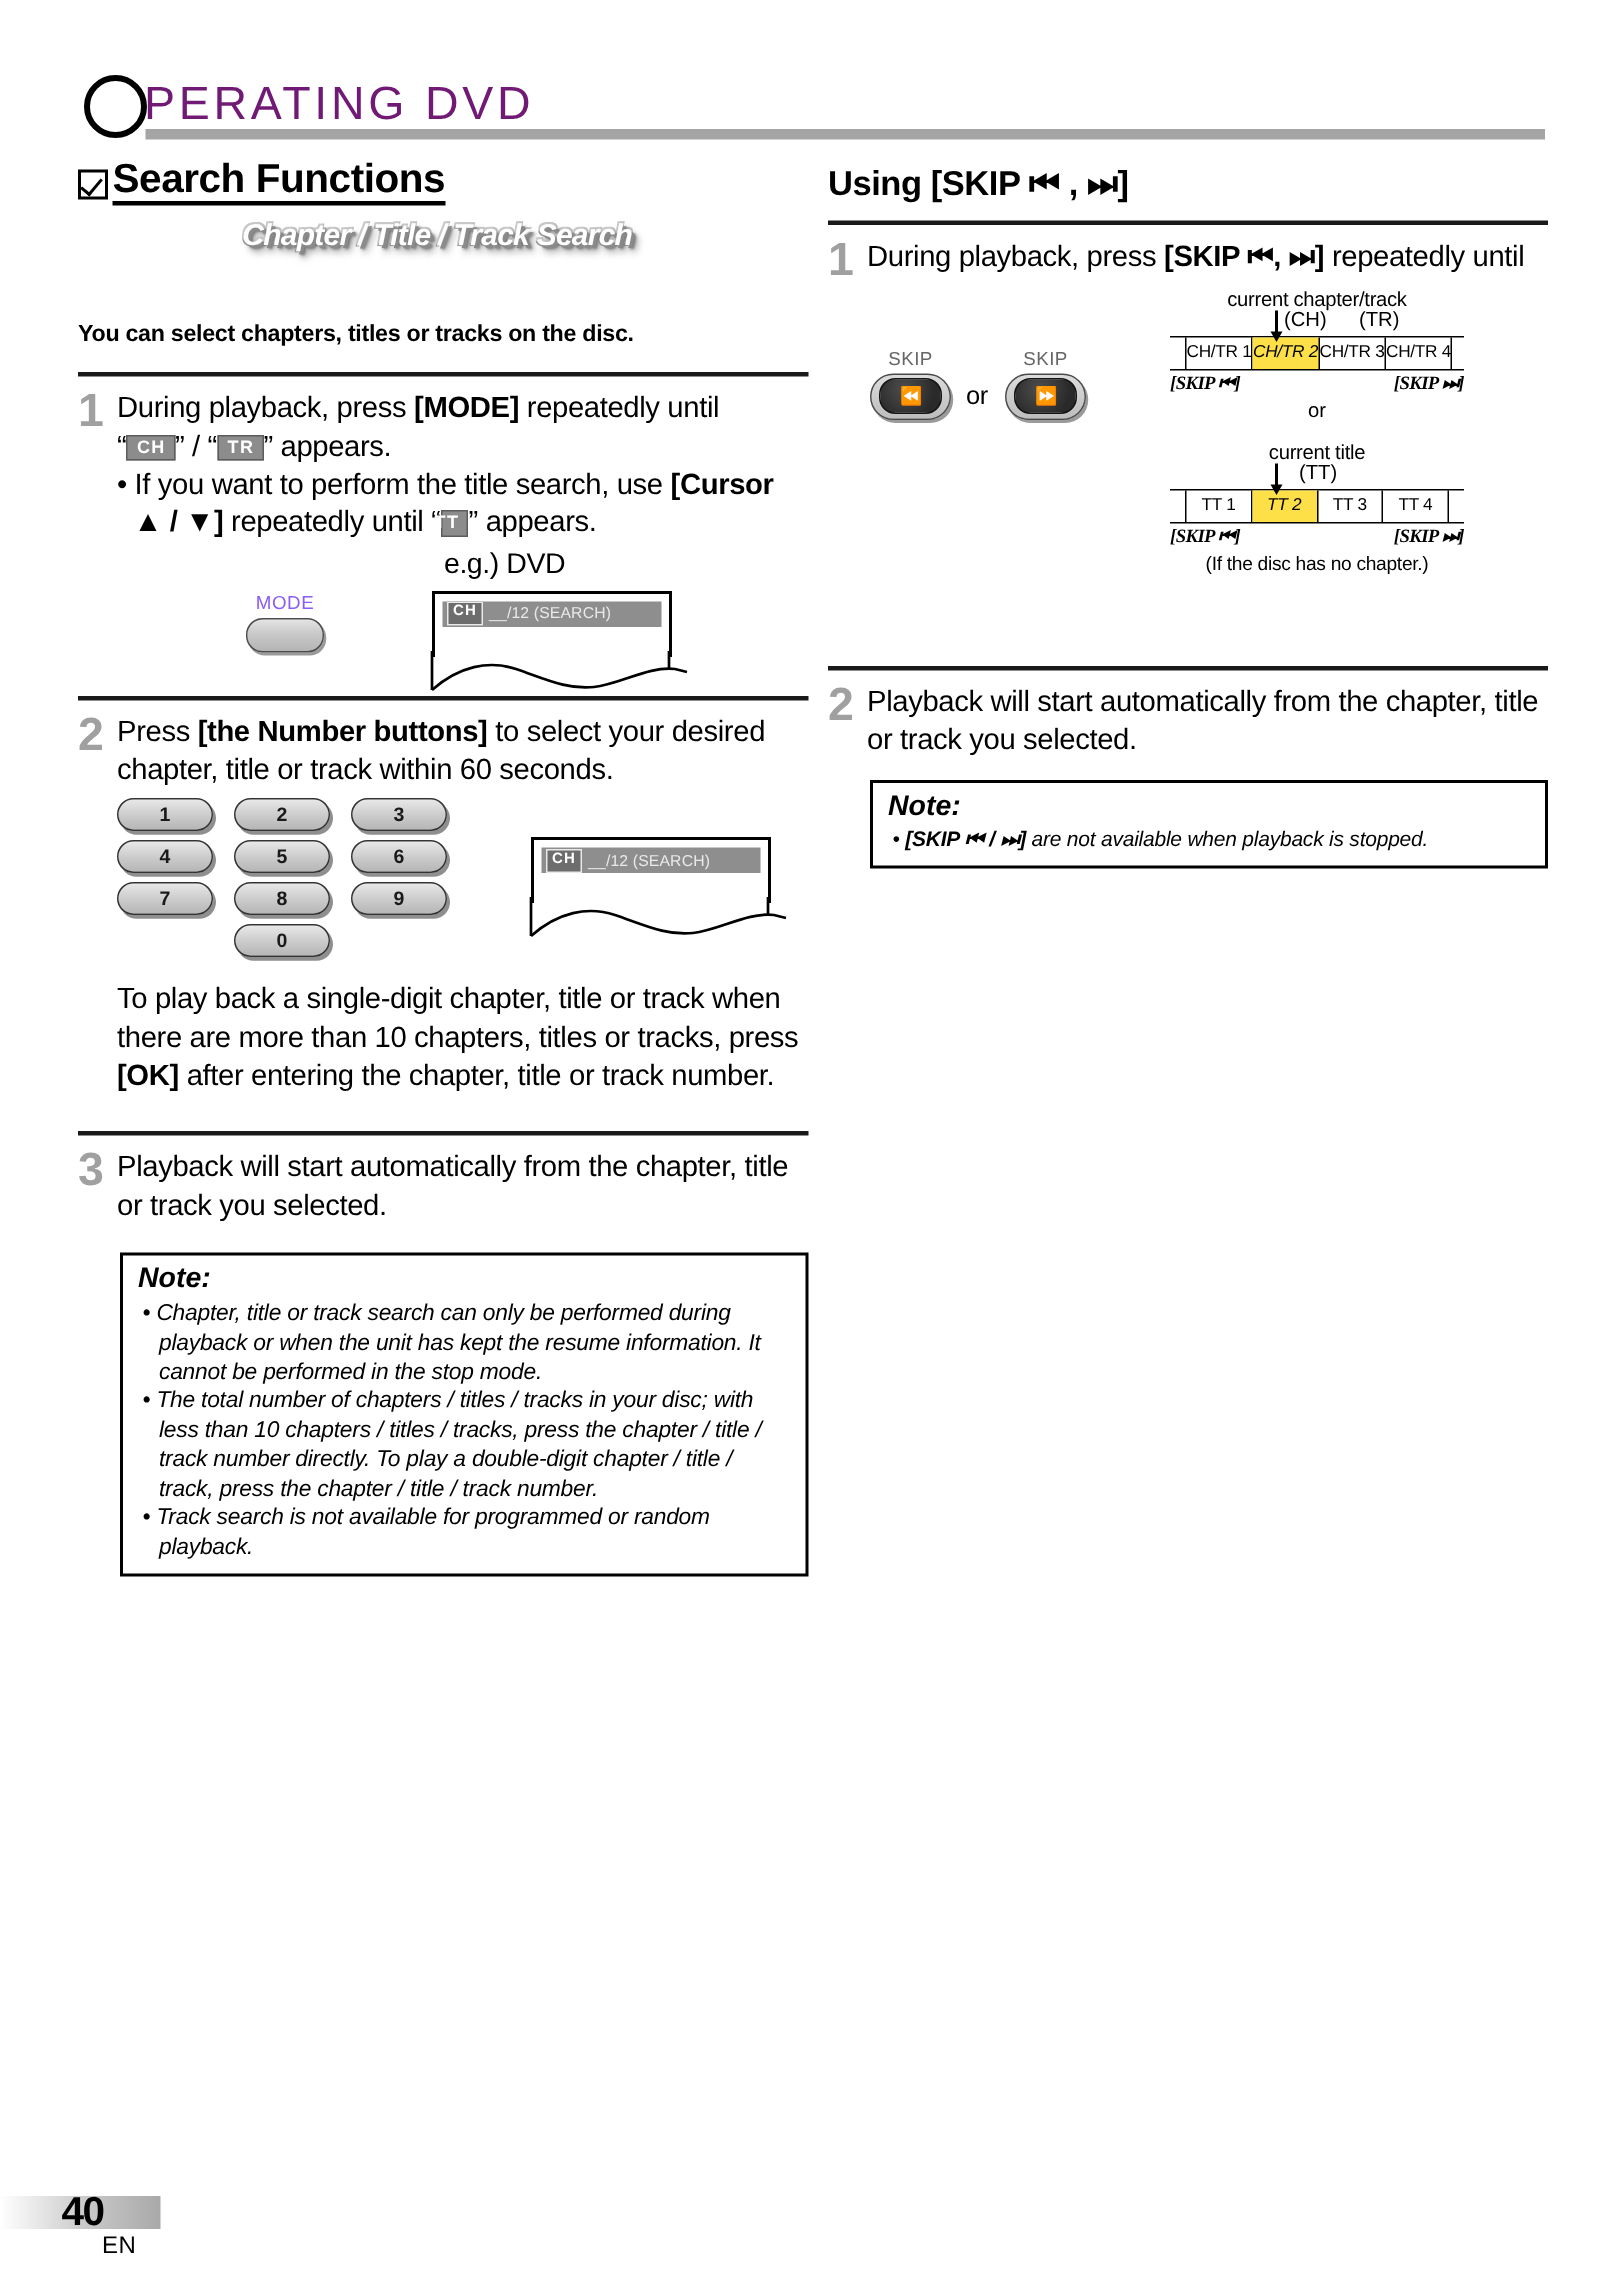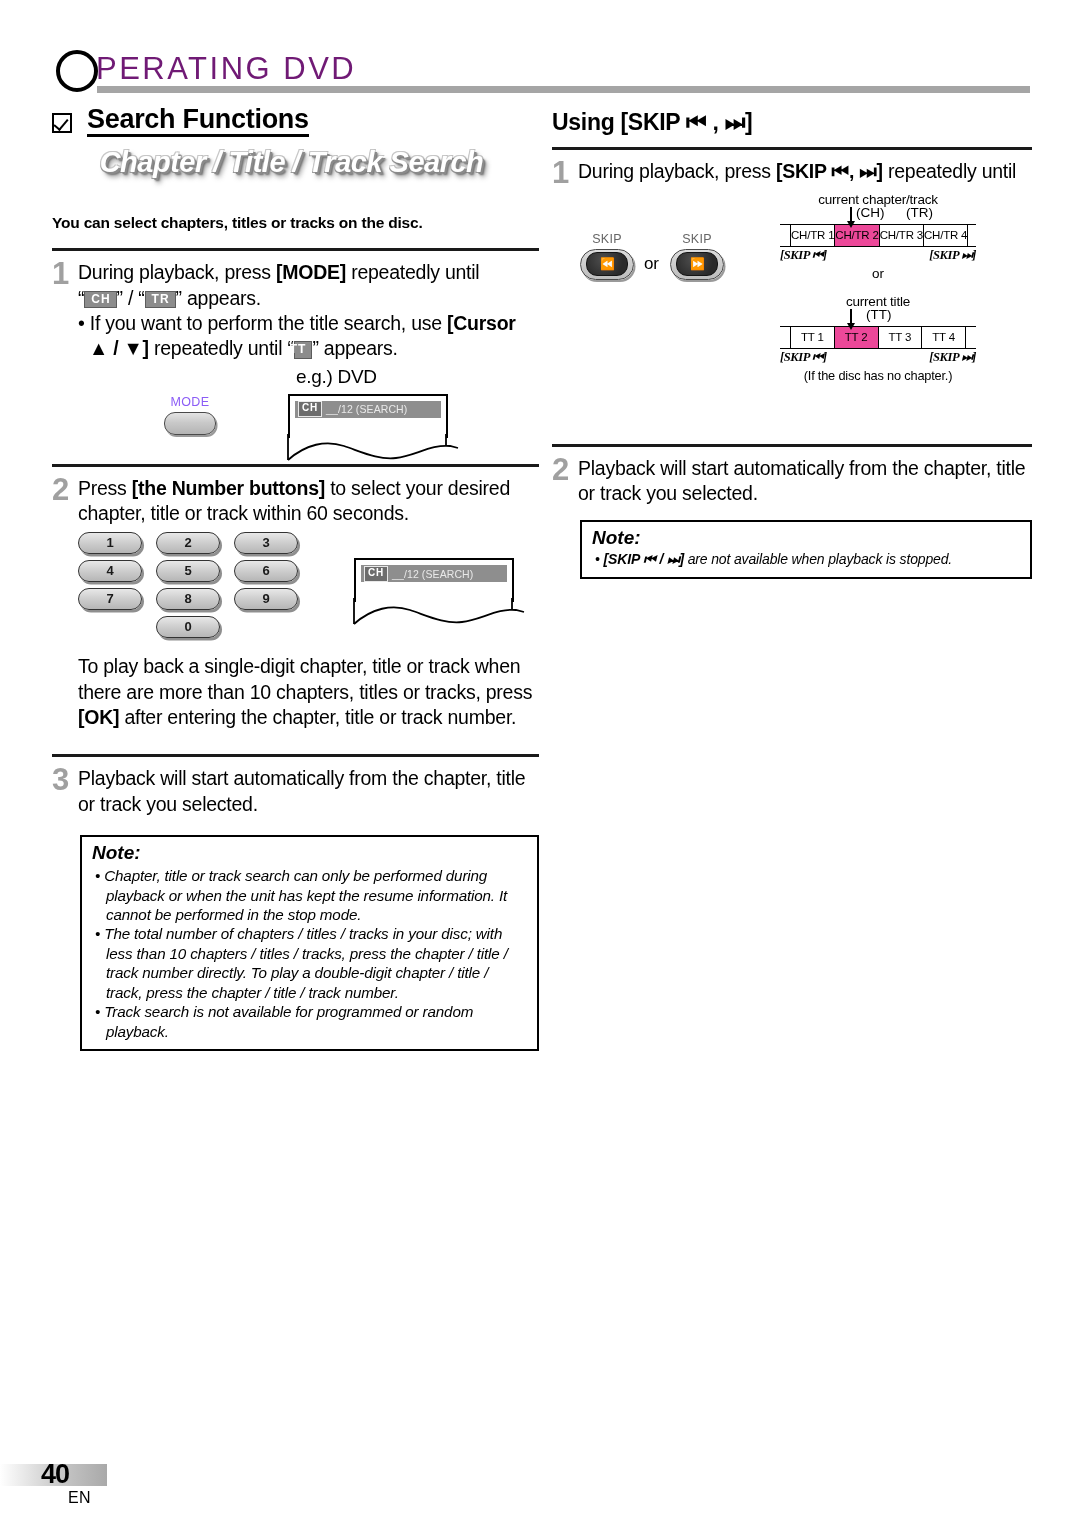--- a/index.html
+++ b/index.html
@@ -55,21 +55,21 @@
   .col-right {
     position: absolute;
     left: 552px; top: 105px;
     width: 480px;
   }
 
   
   .sec-title-row {
     display: flex;
     align-items: center;
-    gap: 15px;
+    gap: 3px;
   }
   .chk-icon {
     width: 20px; height: 20px;
     border: 2px solid #000;
     box-sizing: border-box;
     position: relative;
     flex: none;
     margin-top: 3px;
   }
   .chk-icon::after {
@@ -91,21 +91,21 @@
   }
 
   
   .banner {
     margin-top: 9px;
     height: 40px;
     text-align: center;
     padding-right: 8px;
   }
   .banner-text {
-    font-size: 29px;
+    font-size: 20px;
     font-weight: bold;
     font-style: italic;
     color: #ffffff;
     letter-spacing: -0.5px;
     text-shadow:
        2px 2px 0 #8a8a8a,
        3px 3px 2px #6e6e6e,
       -1px -1px 0 #c8c8c8,
        1px -1px 0 #c0c0c0,
       -1px  1px 0 #9a9a9a,
@@ -396,21 +396,21 @@
     font-size: 11.5px;
     display: flex;
     align-items: center;
     justify-content: center;
     letter-spacing: -0.2px;
     white-space: nowrap;
   }
   .tl-cell.edge { width: 10px; flex: none; }
   .tl-cell.edge.last { border-right: none; }
   .tl-cell.body { flex: 1; }
-  .tl-cell.hl { background: #ec4899; }
+  .tl-cell.hl { background: #fde047; font-style: italic; }
   .tl-foot {
     position: relative;
     height: 18px;
     margin-top: 1px;
     font-family: Liberation Serif, serif;
   }
   .tl-foot span {
     position: absolute;
     font-size: 12.5px;
     font-weight: bold;

